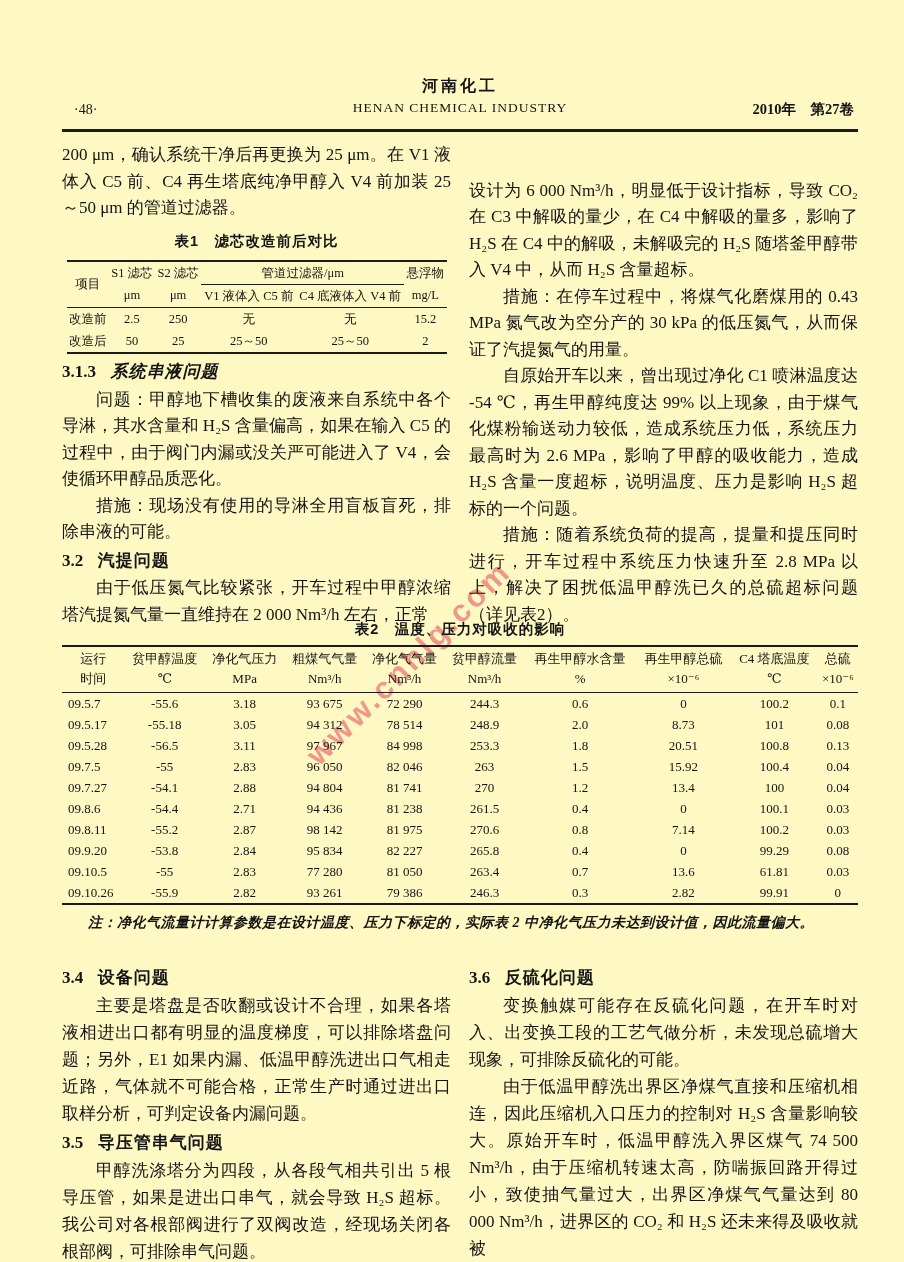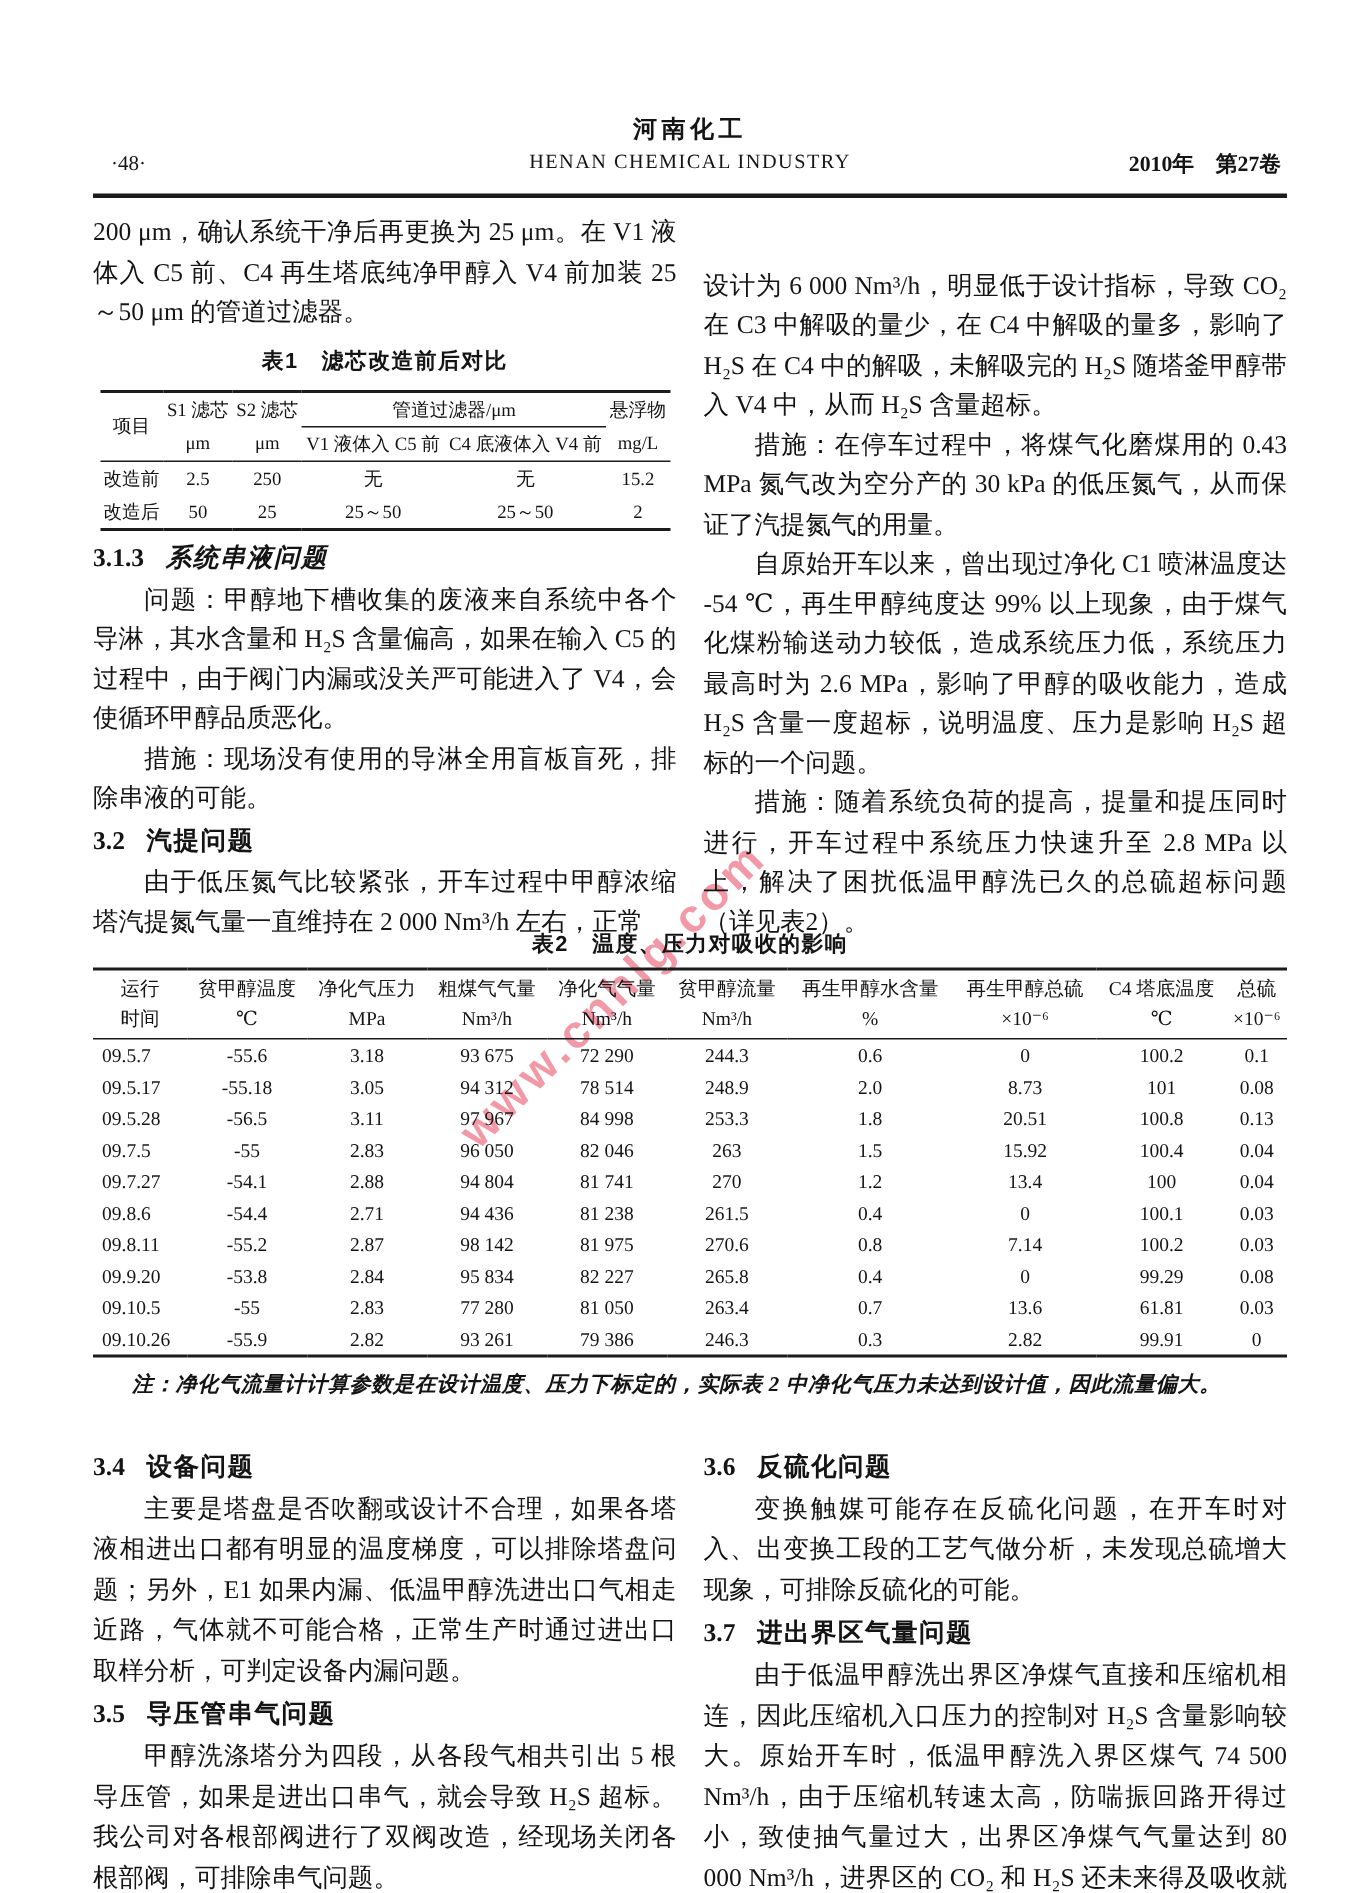--- a/index.html
+++ b/index.html
@@ -1,19 +1,19 @@
 <!DOCTYPE html>
 <html><head>
 <meta charset="utf-8">
 <style>
   * { margin:0; padding:0; box-sizing:border-box; }
   html,body { background:#e8e8e6; }
   #page {
     position:relative; width:904px; height:1262px; margin:0 auto;
-    background:#ffffff; color:#141414; overflow:hidden;
+    background:#fef9c3; color:#141414; overflow:hidden;
     font-family:"Liberation Serif","DejaVu Serif",serif;
   }
   
   .hdr { position:absolute; top:76px; left:62px; right:46px; height:56px;
          border-bottom:3px solid #1b1b1b; }
   .hdr-cn { text-align:center; font-weight:bold; font-size:16px; letter-spacing:3px;
             font-family:"Liberation Sans",sans-serif; }
   .hdr-row { position:relative; margin-top:3px; height:22px; }
   .hdr-page { position:absolute; left:12px; top:2px; font-size:14px; }
   .hdr-en { text-align:center; font-size:13.5px; letter-spacing:1px; }
@@ -291,20 +291,17 @@
       <div class="sec-h">
         <span class="num">3.5</span><span class="t">导压管串气问题</span>
       </div>
       <p class="indent">甲醇洗涤塔分为四段，从各段气相共引出 5 根导压管，如果是进出口串气，就会导致 H₂S 超标。我公司对各根部阀进行了双阀改造，经现场关闭各根部阀，可排除串气问题。</p>
     </div>
     <div class="col">
       <div class="sec-h">
         <span class="num">3.6</span><span class="t">反硫化问题</span>
       </div>
       <p class="indent">变换触媒可能存在反硫化问题，在开车时对入、出变换工段的工艺气做分析，未发现总硫增大现象，可排除反硫化的可能。</p>
-      <div class="sec-h">
-        <span class="num">3.7</span><span class="t">进出界区气量问题</span>
-      </div>
       <p class="indent">由于低温甲醇洗出界区净煤气直接和压缩机相连，因此压缩机入口压力的控制对 H₂S 含量影响较大。原始开车时，低温甲醇洗入界区煤气 74 500 Nm³/h，由于压缩机转速太高，防喘振回路开得过小，致使抽气量过大，出界区净煤气气量达到 80 000 Nm³/h，进界区的 CO₂ 和 H₂S 还未来得及吸收就被</p>
     </div>
   </div>
 
 </div>
 
 </body></html>

